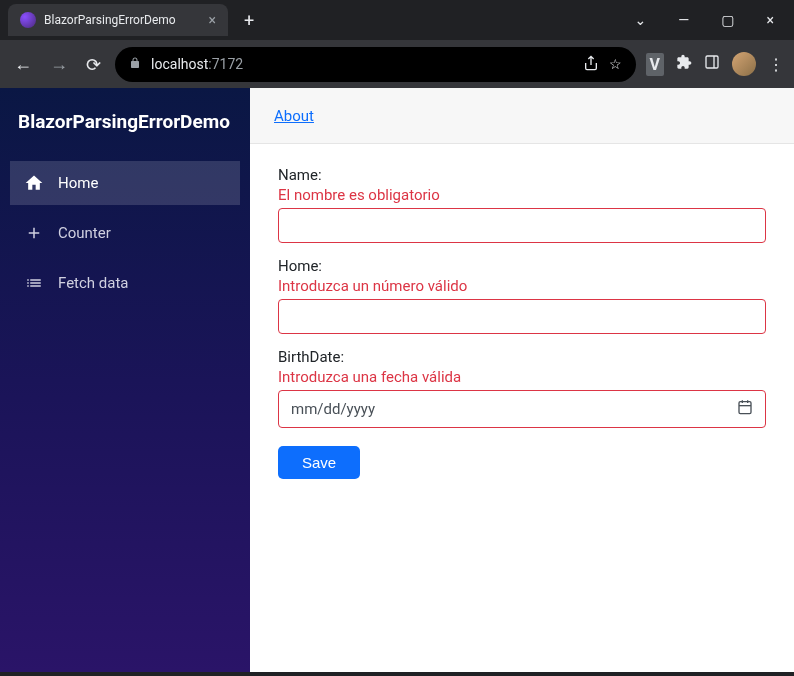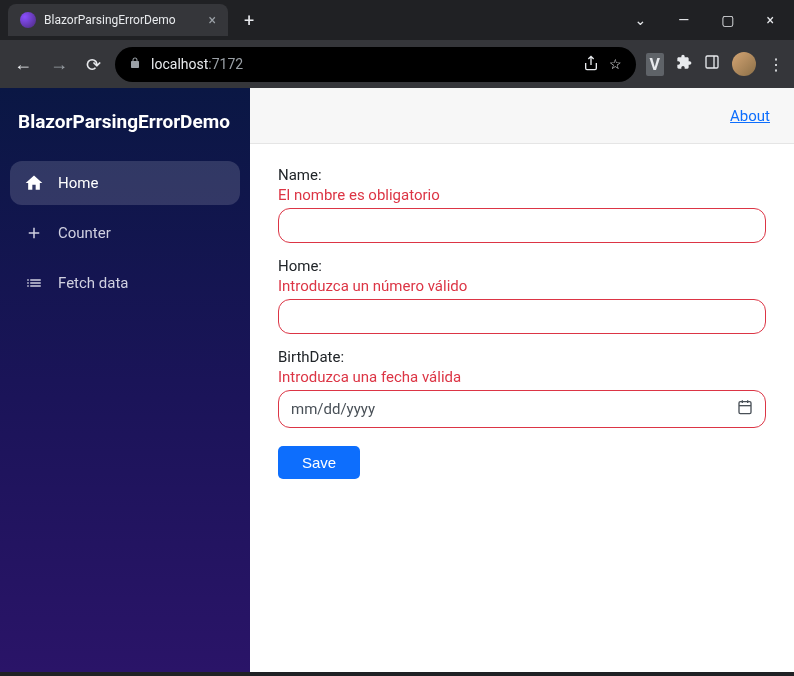--- a/index.html
+++ b/index.html
@@ -104,21 +104,21 @@
       color: #fff;
     }
     .nav-list { padding: 6px 10px; }
     .nav-item {
       display: flex;
       align-items: center;
       gap: 14px;
       padding: 12px 14px;
       color: #d0d0e0;
       font-size: 15px;
-      border-radius: 12px;
+      border-radius: 0;
       margin-bottom: 6px;
       cursor: pointer;
     }
     .nav-item.active {
       background: rgba(255,255,255,0.15);
       color: #fff;
     }
     .nav-icon { width: 20px; height: 20px; display: flex; align-items: center; justify-content: center; }
 
     .main {
@@ -126,21 +126,20 @@
       display: flex;
       flex-direction: column;
       background: #fff;
     }
     .topbar {
       height: 56px;
       background: #f7f7f7;
       border-bottom: 1px solid #e5e5e5;
       display: flex;
       align-items: center;
-      justify-content: flex-end;
       padding: 0 24px;
     }
     .about-link {
       color: #0d6efd;
       text-decoration: underline;
       font-size: 15px;
       cursor: pointer;
     }
     .content {
       padding: 22px 28px;
@@ -150,21 +149,21 @@
       font-weight: 500;
       margin-bottom: 14px;
       color: #212529;
     }
     .form-group { margin-bottom: 14px; }
     .form-label { font-size: 15px; color: #212529; display: block; margin-bottom: 2px; }
     .validation-msg { color: #dc3545; font-size: 15px; margin-bottom: 4px; }
     .form-input {
       width: 100%;
       border: 1px solid #dc3545;
-      border-radius: 12px;
+      border-radius: 4px;
       padding: 8px 12px;
       font-size: 15px;
       outline: none;
       color: #495057;
     }
     .form-input.date {
       display: flex;
       align-items: center;
       justify-content: space-between;
     }

